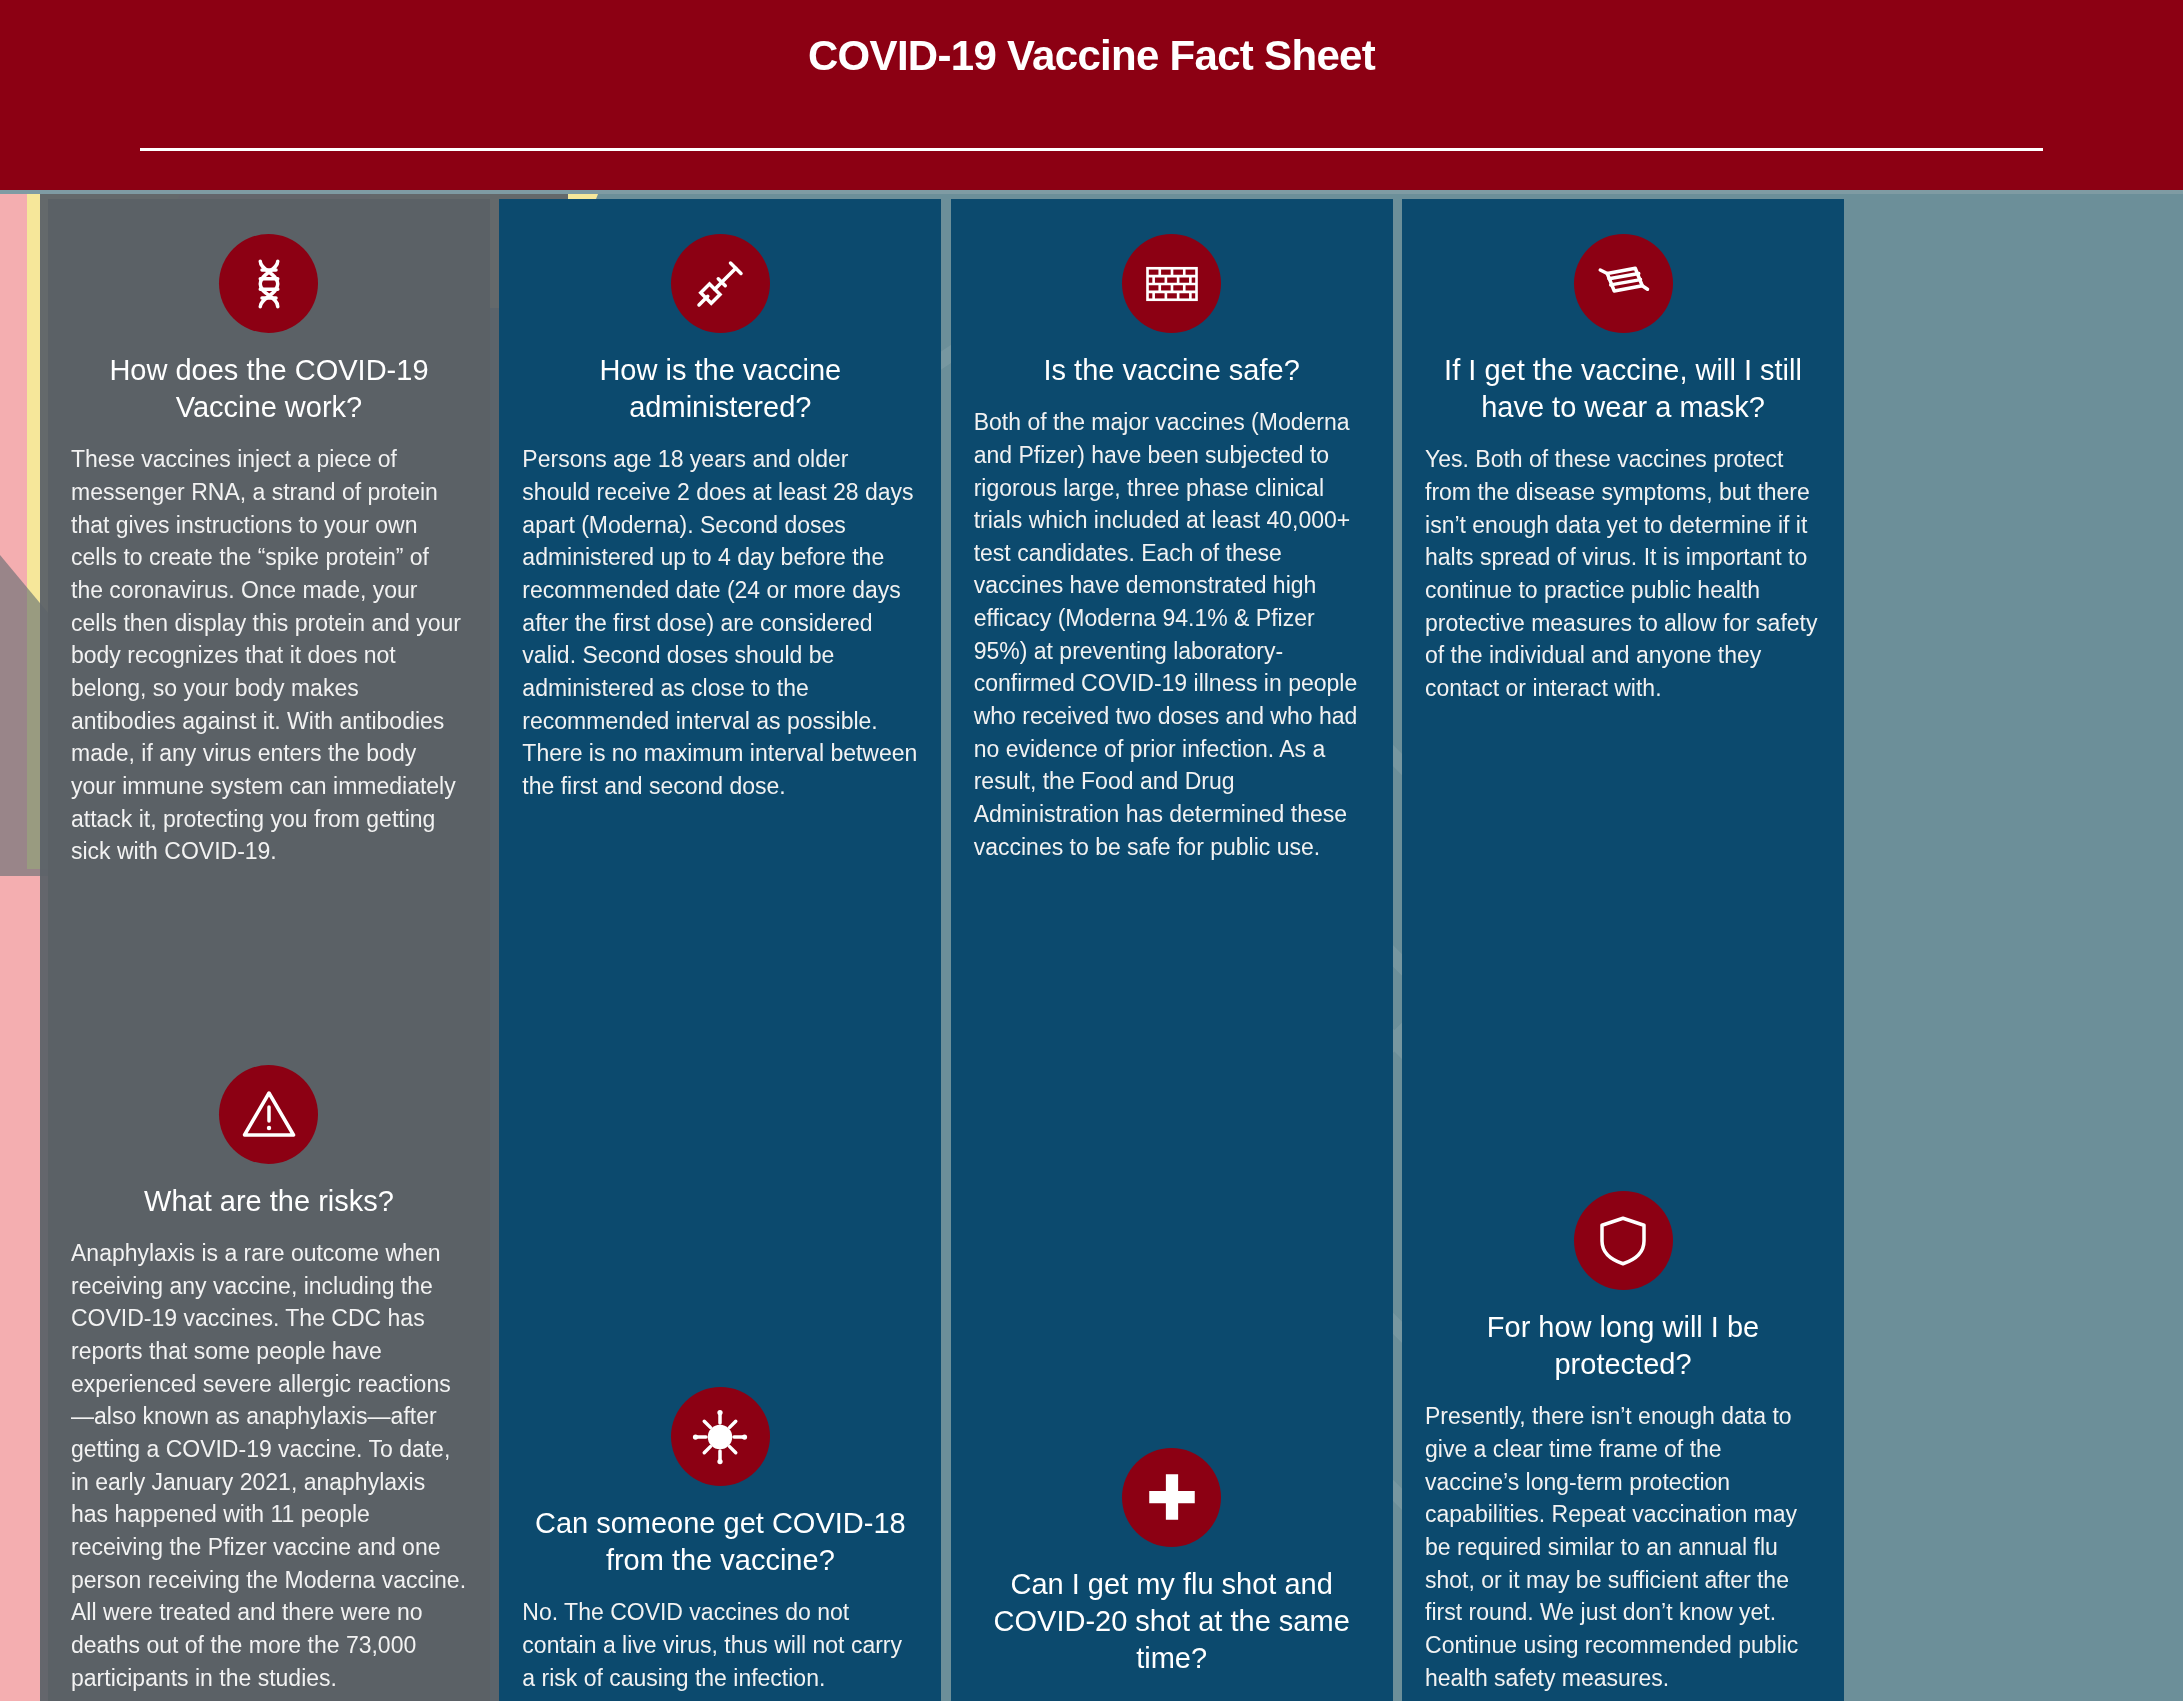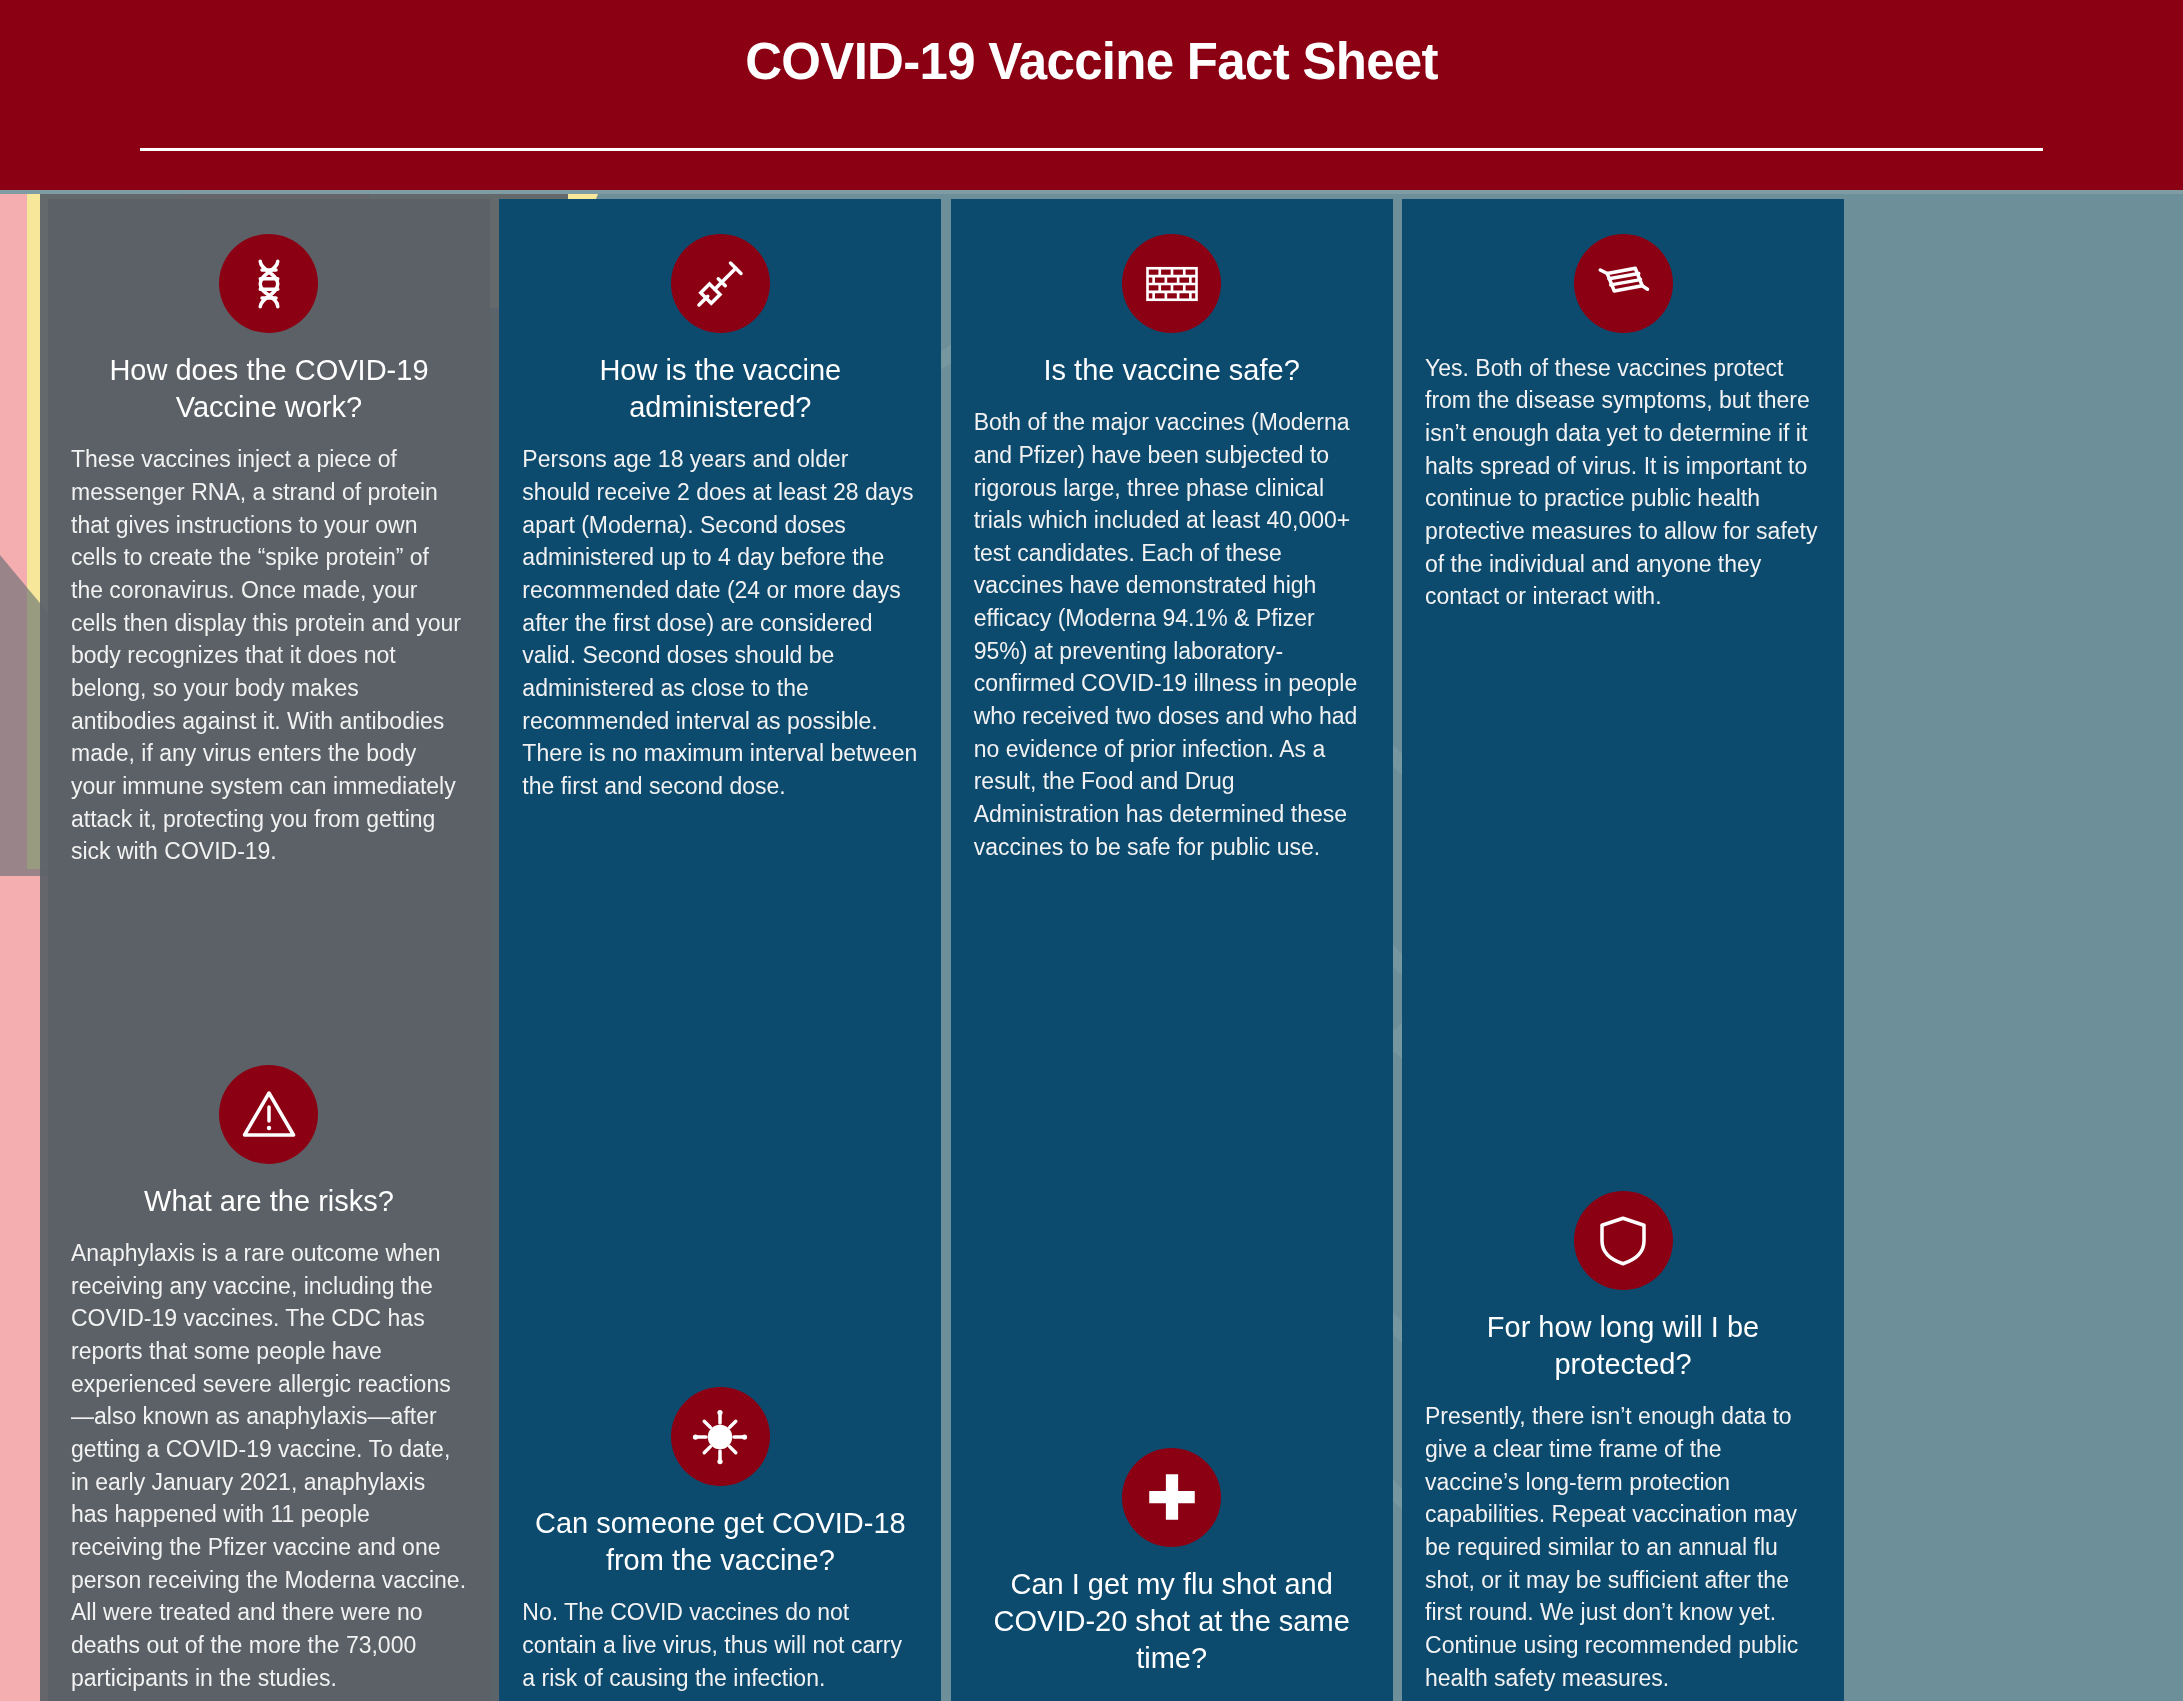--- a/index.html
+++ b/index.html
@@ -66,21 +66,21 @@
 
   
   .header {
     position: absolute; left: 0; top: 0; width: 2183px; height: 190px;
     background: #8c0013;
   }
   .header h1 {
     position: absolute; left: 0; right: 0; top: 32px;
     text-align: center;
     color: #ffffff;
-    font-size: 51px;
+    font-size: 42px;
     font-weight: bold;
     letter-spacing: -0.7px;
   }
   .header .rule {
     position: absolute; left: 140px; right: 140px; top: 148px;
     height: 3.3px; background: #ffffff;
   }
 
   
   .columns {
@@ -273,20 +273,21 @@
             <div class="icon-circle">
               <svg viewBox="0 0 64 64">
                 <g fill="none" stroke="#fff" stroke-width="4" stroke-linejoin="round" stroke-linecap="round">
                   <path d="M14 20 L46 14 L54 34 L22 40 Z"></path>
                   <path d="M16 26 L50 20M18 33 L52 27"></path>
                   <path d="M14 20 L6 16M54 34 L60 38"></path>
                 </g>
               </svg>
             </div>
           </div>
+          <div class="q">If I get the vaccine, will I still have to wear a mask?</div>
           <div class="a">Yes. Both of these vaccines protect from the disease symptoms, but there isn’t enough data yet to determine if it halts spread of virus. It is important to continue to practice public health protective measures to allow for safety of the individual and anyone they contact or interact with.</div>
         </div>
         <div class="spacer"></div>
         <div class="card">
           <div class="icon-wrap">
             <div class="icon-circle">
               <svg viewBox="0 0 64 64">
                 <g fill="none" stroke="#fff" stroke-width="4" stroke-linejoin="round">
                   <path d="M32 6 L56 14 v18c0 14-12 22-24 26C20 54 8 46 8 32V14Z"></path>
                 </g>

